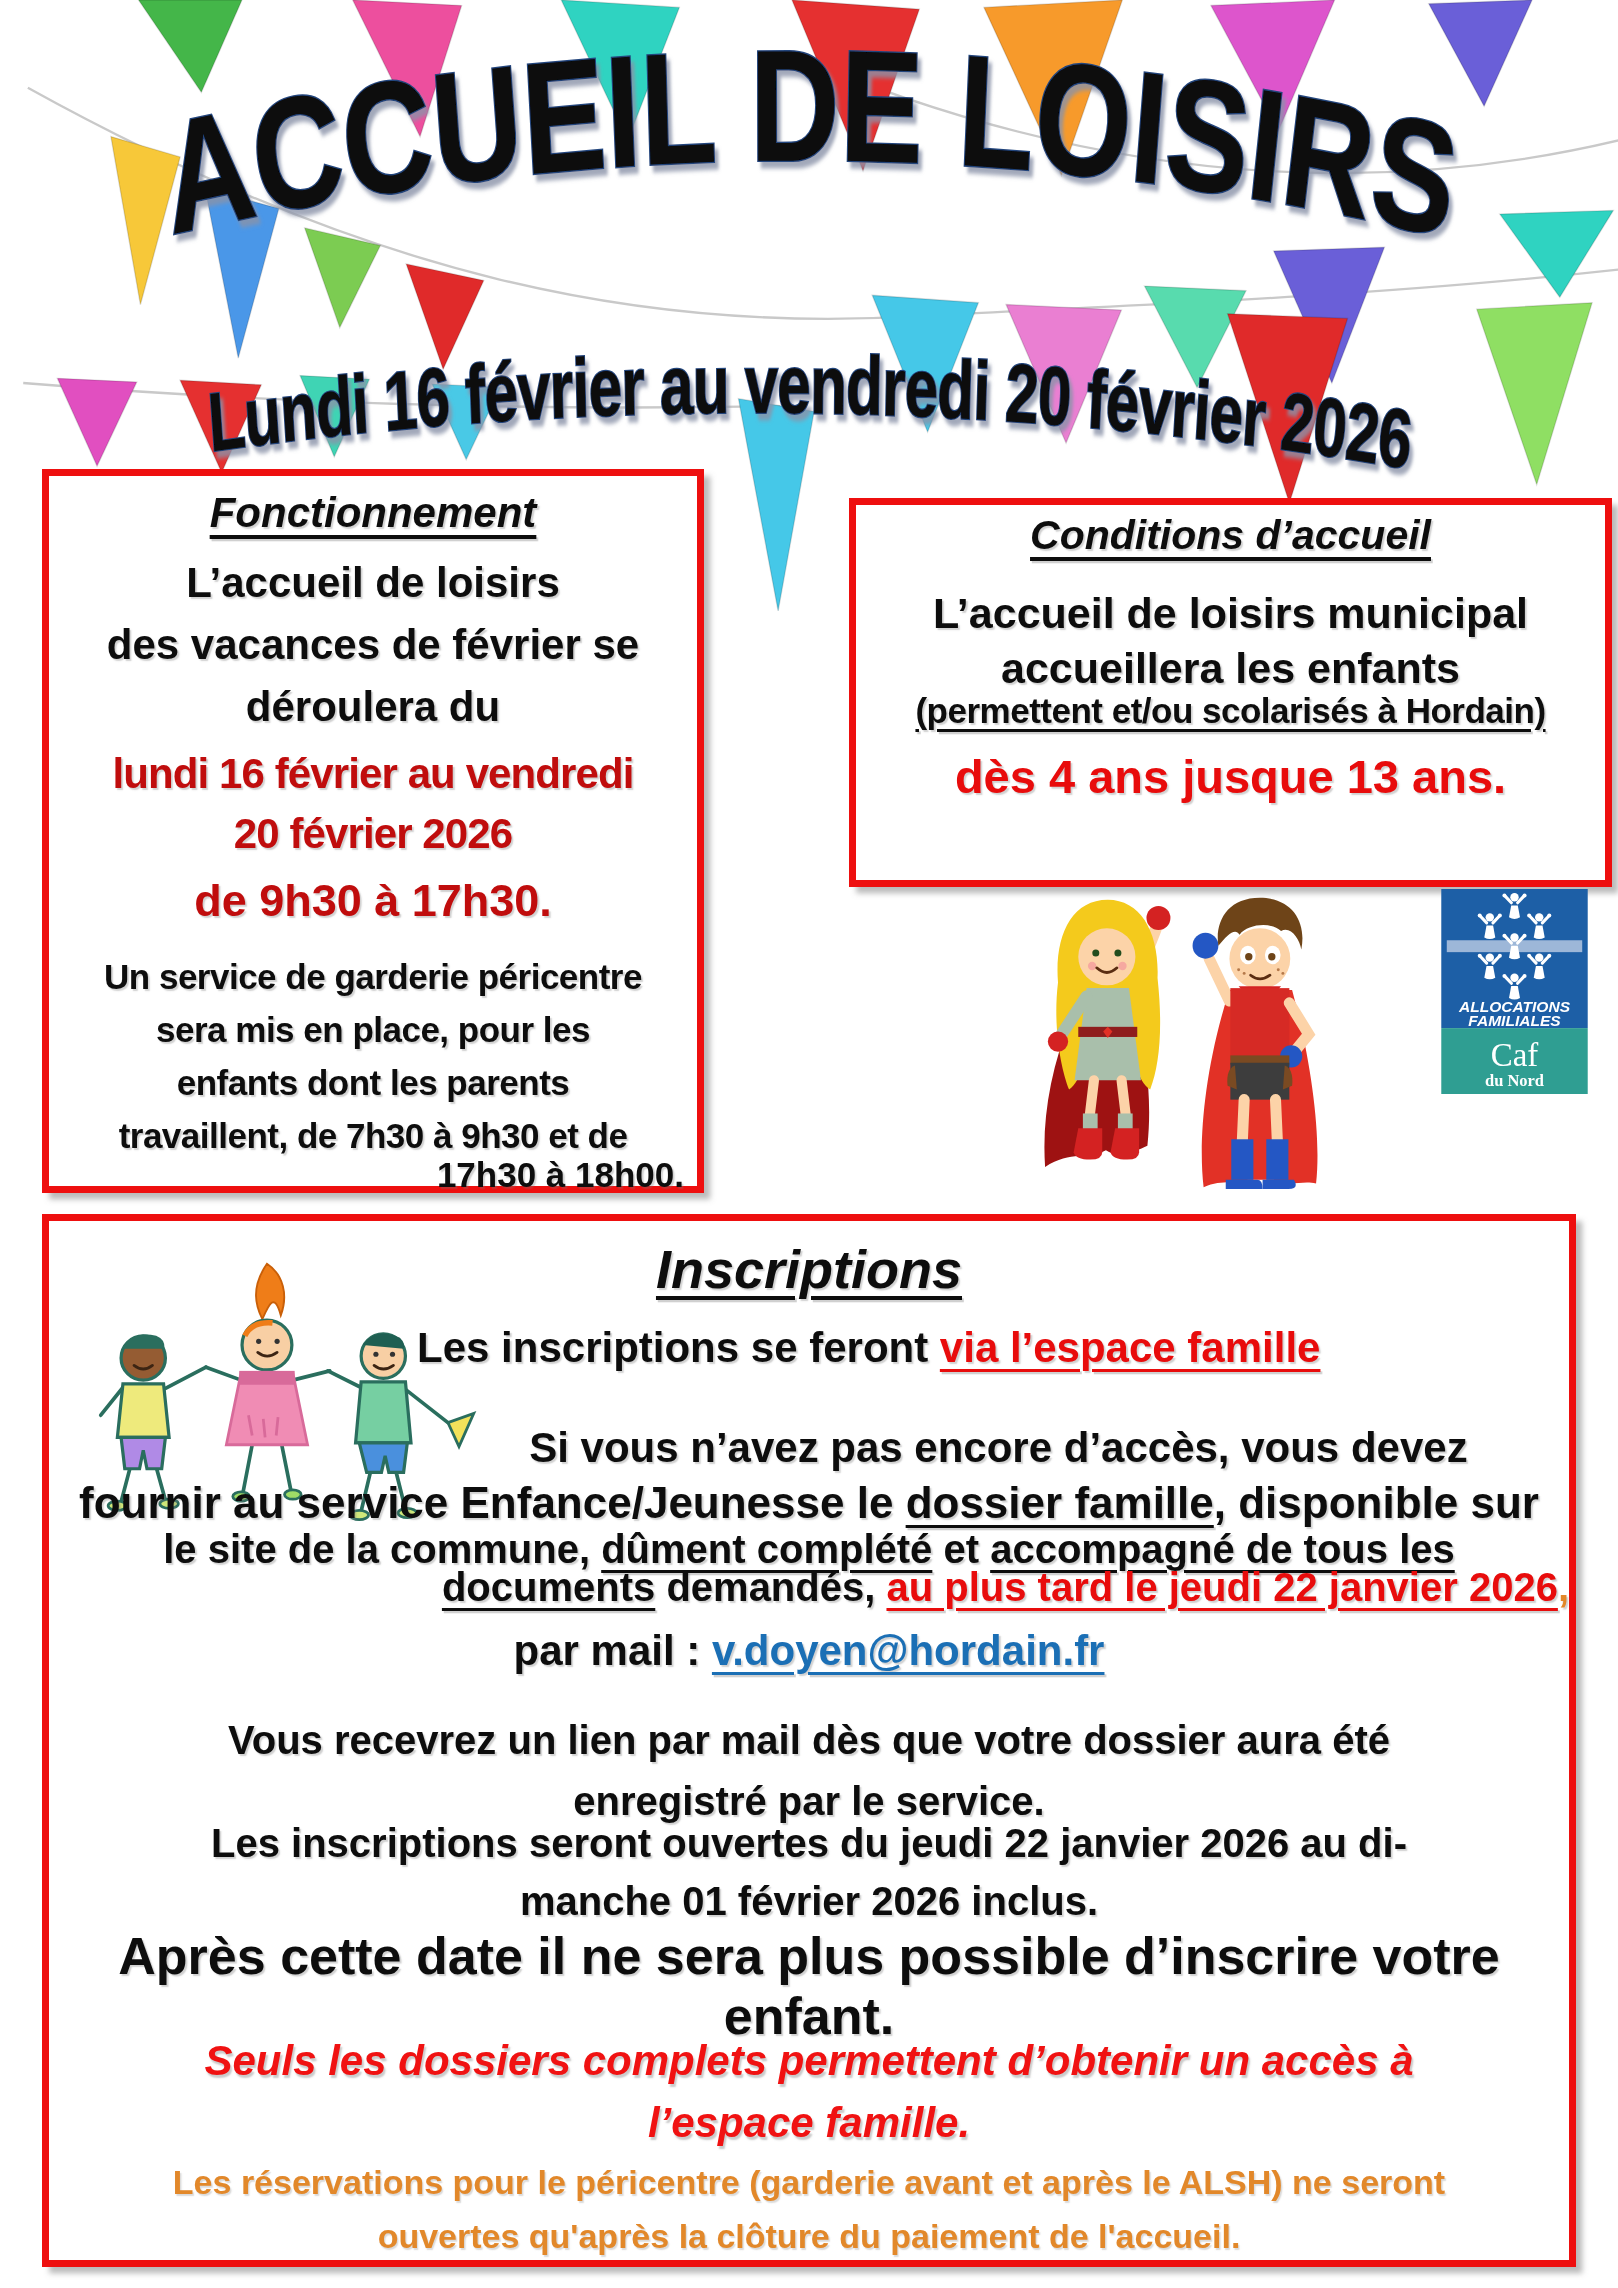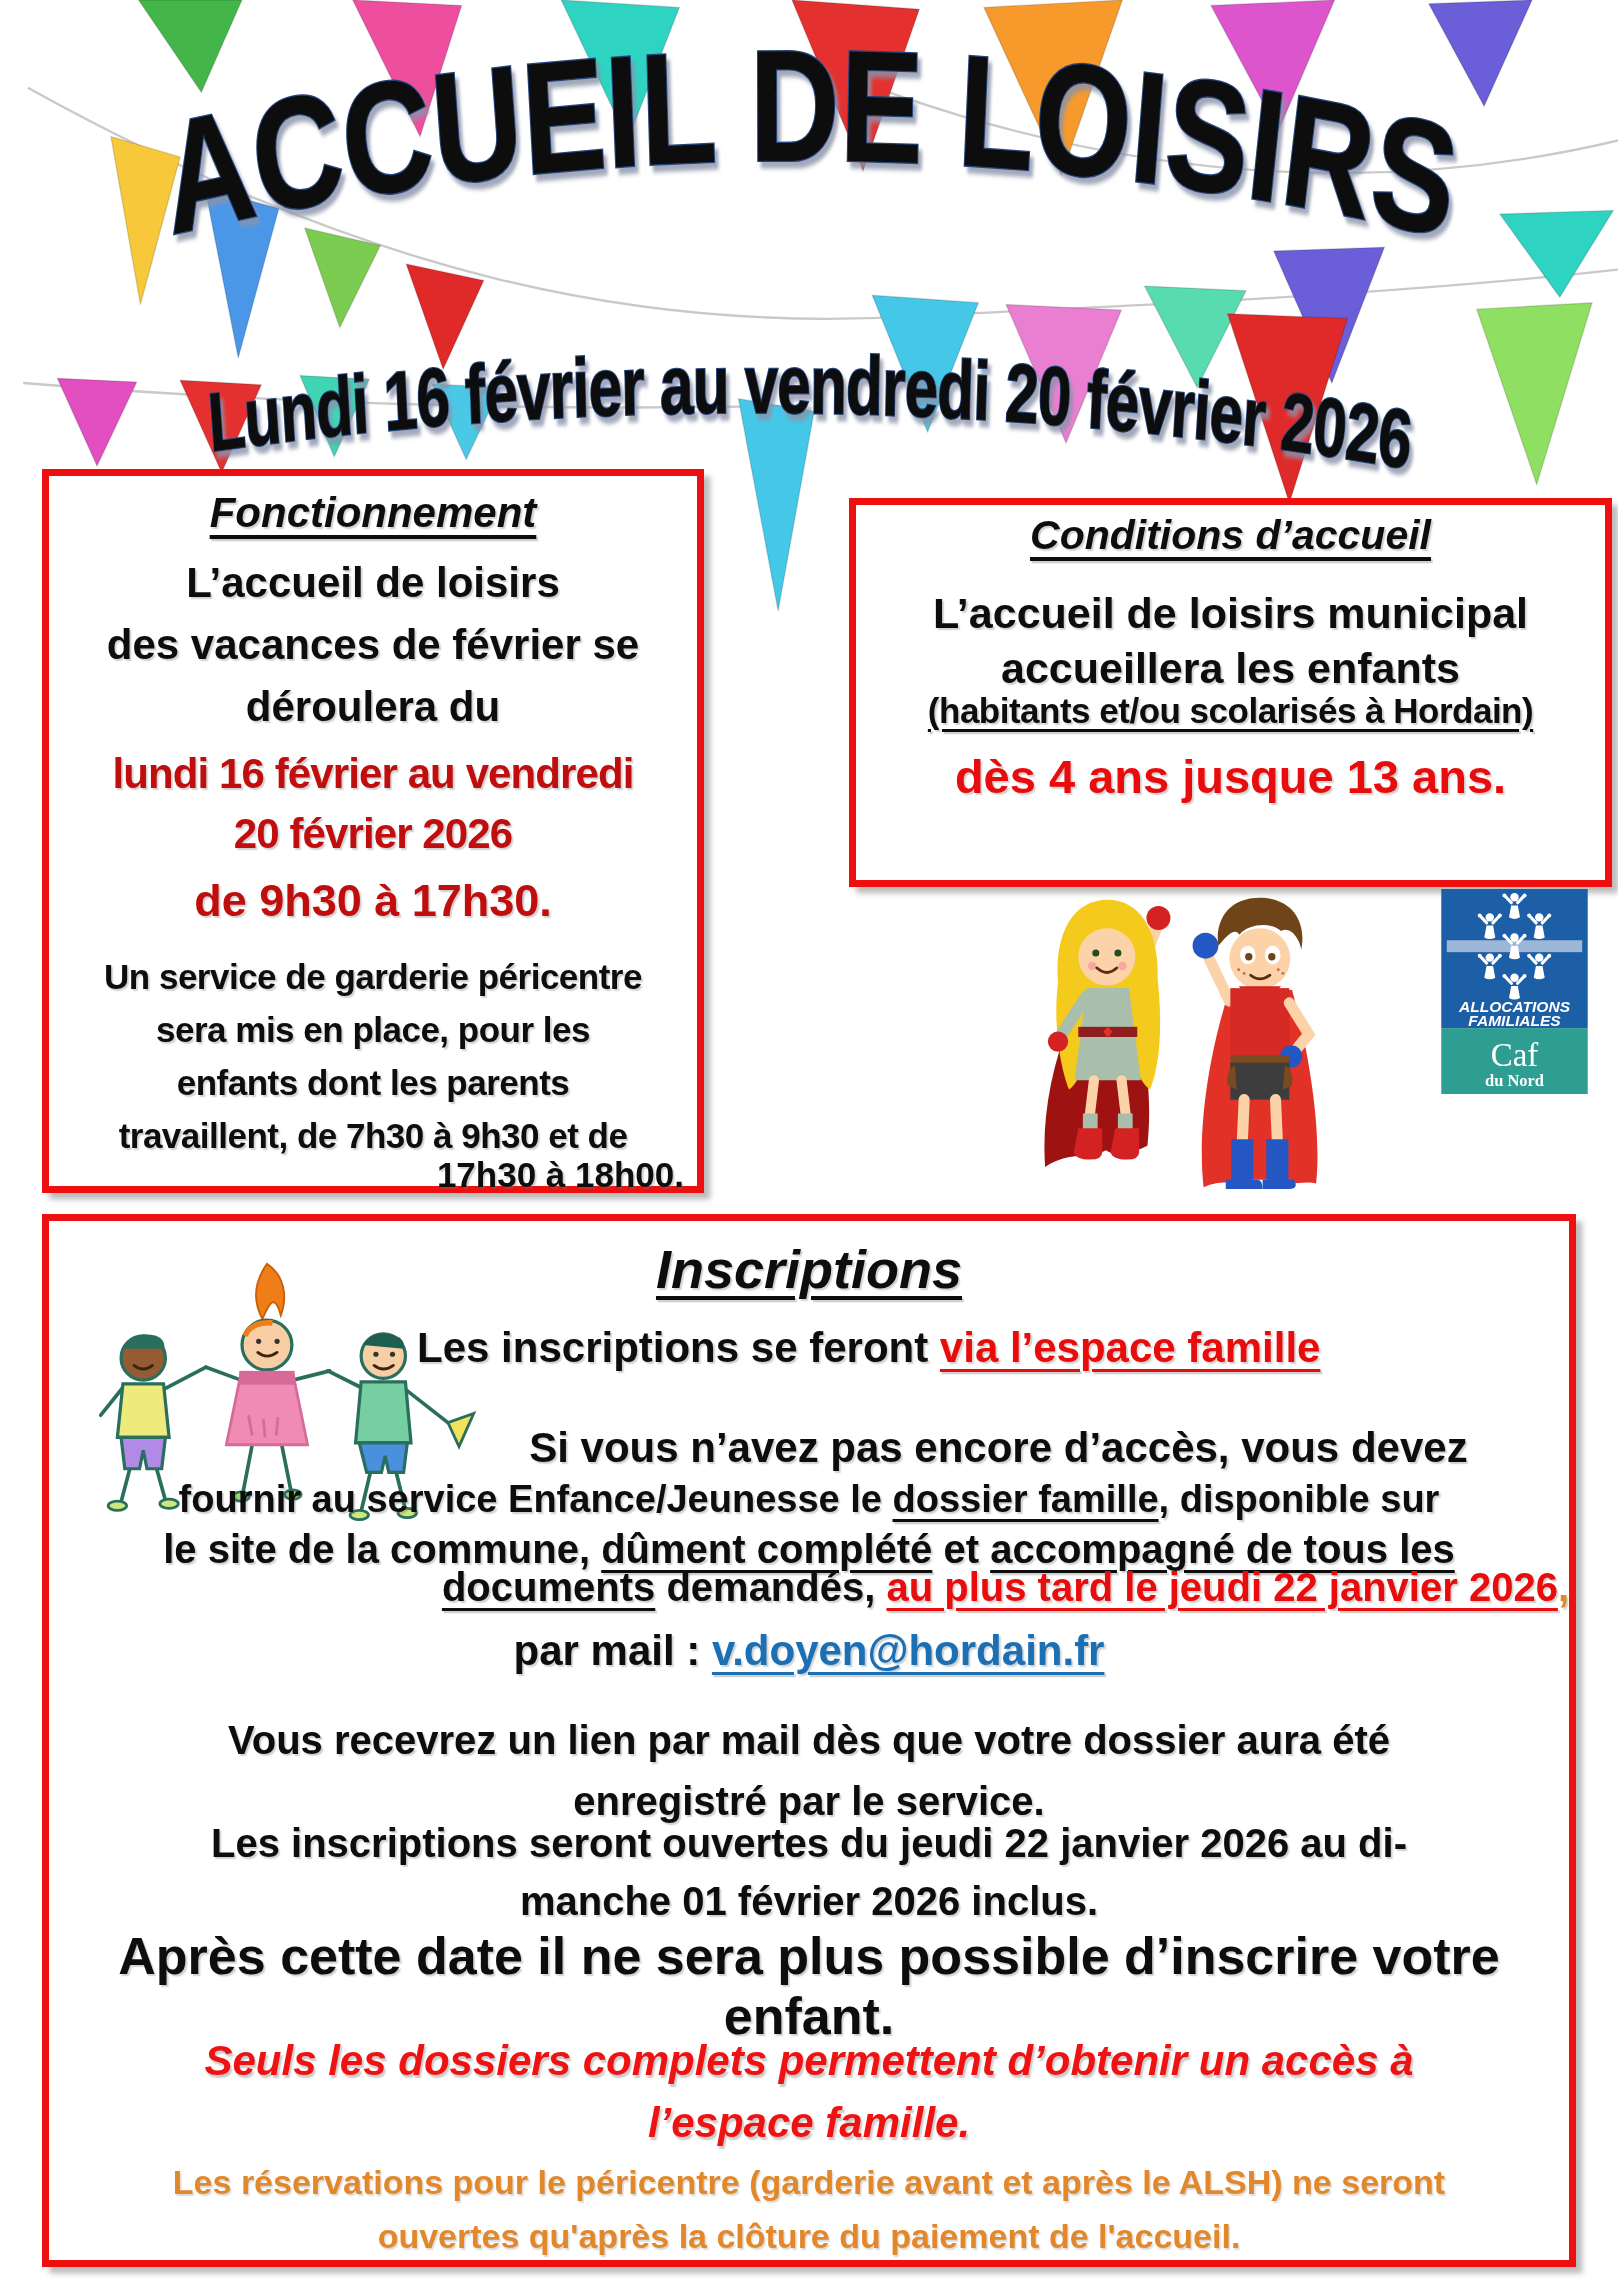--- a/index.html
+++ b/index.html
@@ -25,21 +25,21 @@
   
   #cond-head{top:7.4px;font-size:41px;}
   #cond-p1{top:81px;font-size:43px;line-height:55px;}
   #cond-p2{top:186px;font-size:35px;letter-spacing:-0.5px;text-decoration:underline;
            text-decoration-thickness:3.2px;text-underline-offset:5.5px;}
   #cond-p3{top:244px;font-size:47px;color:var(--red_bright,#e80c0c);}
   
   #insc-head{top:16.6px;font-size:54px;}
   #insc-line1{top:103px;font-size:42px;left:138px;right:18.5px;}
   #insc-si{top:203px;font-size:42px;left:388px;right:9.2px;}
-  #insc-fournir{top:257px;font-size:38px;}
+  #insc-fournir{top:257px;font-size:44px;}
   #insc-lesite{top:306px;font-size:40px;}
   #insc-documents{top:344px;font-size:40px;text-align:right;padding-left:9.2px;}
   #insc-mail{top:406px;font-size:42px;}
   #insc-p2{top:489px;font-size:40px;line-height:61px;}
   #insc-p3{top:593px;font-size:40px;line-height:58px;}
   #insc-p4{top:705px;font-size:52px;}
   #insc-p5{top:809px;font-size:42px;line-height:62px;font-style:italic;
            color:var(--red_italic,#f01212);text-shadow:1.8px 2.8px 1.8px rgba(150,150,150,.5);}
   #insc-p6{top:934px;font-size:34px;line-height:54px;color:var(--orange,#e2882a);
            text-shadow:1.4px 1.8px 1.4px rgba(160,160,160,.4);}
@@ -121,21 +121,21 @@
 sera mis en place, pour les
 enfants dont les parents
 travaillent, de 7h30 à 9h30 et de</div>
     <div id="fonct-p4last" class="nw">17h30 à 18h00.</div>
   </div>
 
   <div class="box" style="left:849px;top:498px;width:749px;height:375px;">
     <div id="cond-head" class="bx-head">Conditions d’accueil</div>
     <div id="cond-p1">L’accueil de loisirs municipal
 accueillera les enfants</div>
-    <div id="cond-p2" class="nw">(habitants et/ou scolarisés à Hordain)</div>
+    <div id="cond-p2" class="nw">(permettent et/ou scolarisés à Hordain)</div>
     <div id="cond-p3" class="nw"><span class="seg-r2">dès 4 ans jusque 13 ans</span><span class="seg-b">.</span></div>
   </div>
 
   <svg class="illus" style="left:997px;top:872px;" width="369" height="341" viewBox="0 0 400 370">
 
     <path d="M92,130 C60,200 48,262 52,320 C80,302 100,312 118,302 C132,312 152,302 163,297 C169,240 160,190 148,132 Z" fill="#9e1212"></path>
     <path d="M150,118 L172,62" stroke="#fcd3a8" stroke-width="13" stroke-linecap="round"></path>
     <circle cx="175" cy="50" r="13" fill="#d42222"></circle>
     <rect x="148" y="98" width="22" height="26" rx="8" transform="rotate(-24 159 111)" fill="#d42222"></rect>
     <path d="M120,30 C80,30 62,70 66,120 C60,170 70,216 78,236 C92,226 96,200 98,180 C108,195 134,195 144,180 C150,206 152,226 166,236 C176,210 180,170 174,115 C176,66 156,30 120,30 Z" fill="#f4ca1c"></path>

